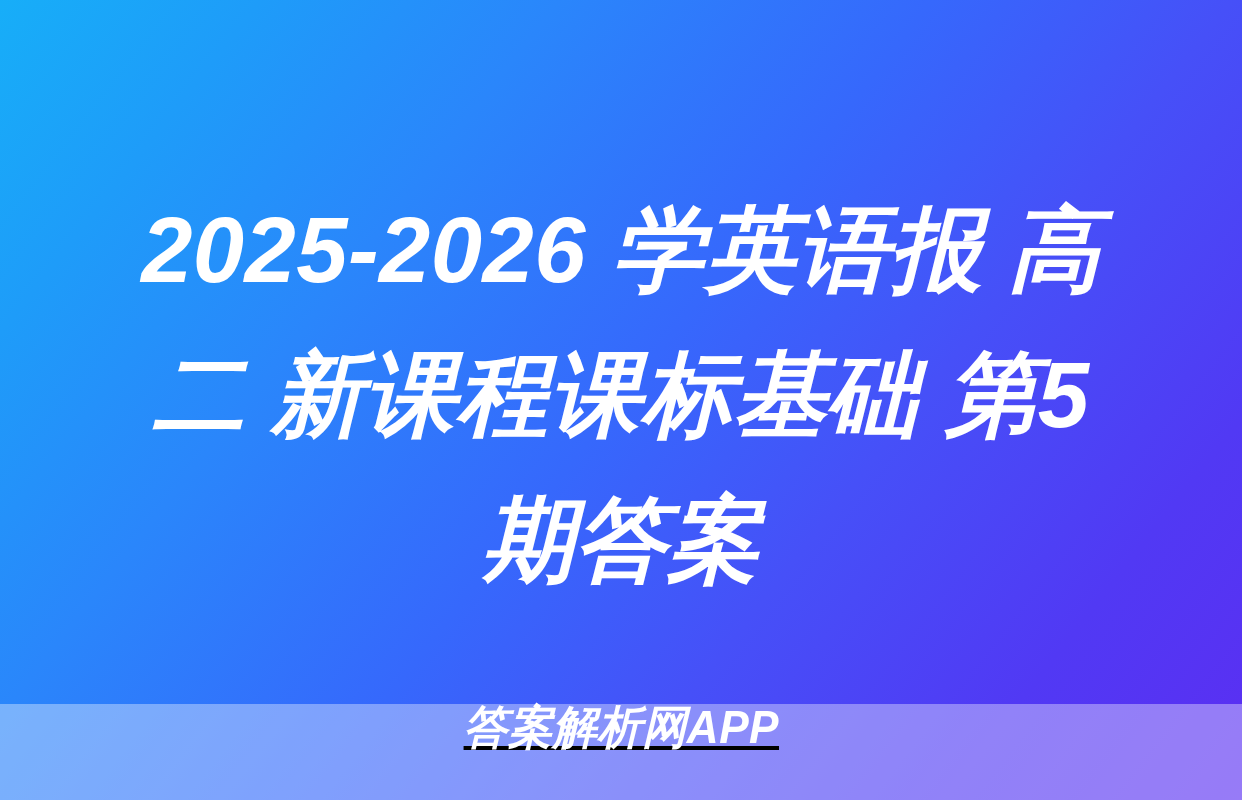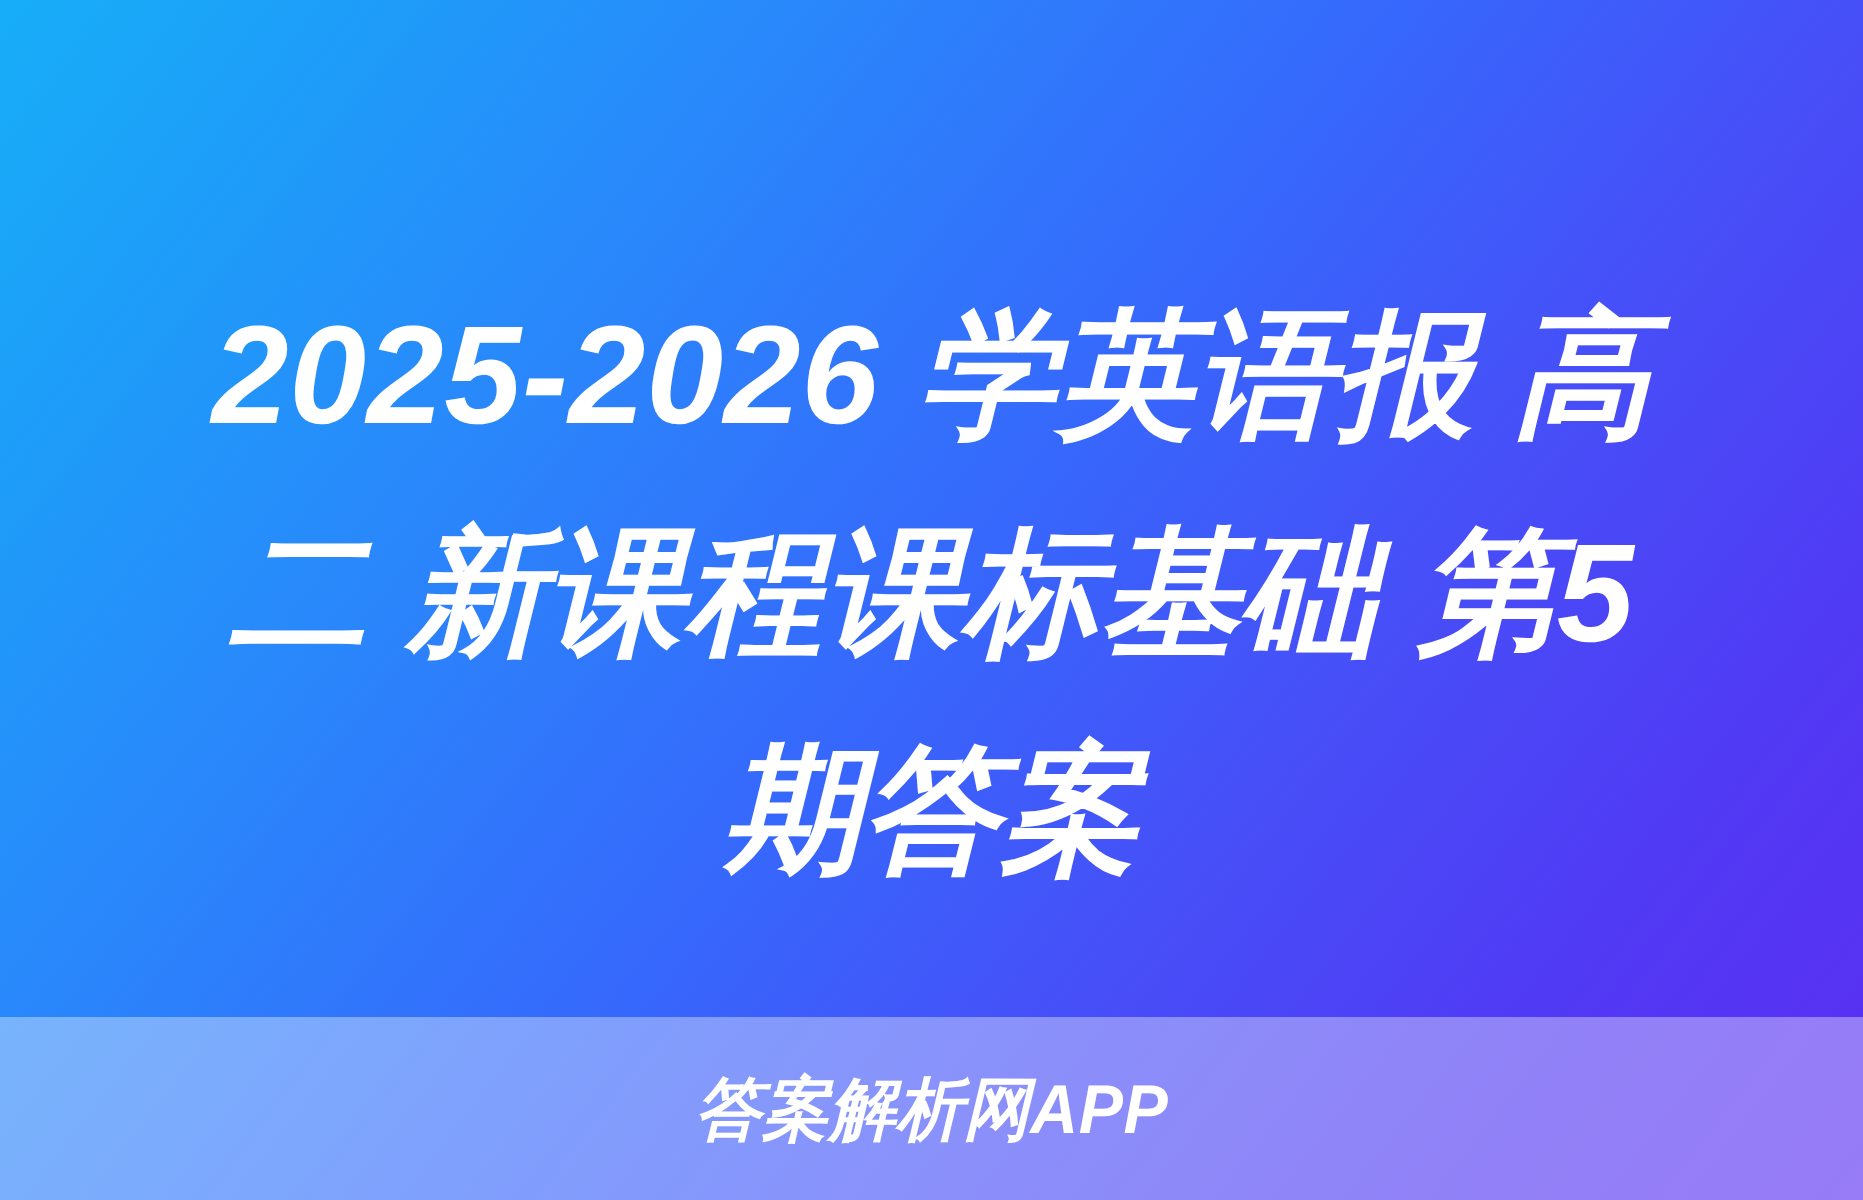--- a/index.html
+++ b/index.html
@@ -56,25 +56,26 @@
     transform: scaleX(0.99);
     transform-origin: center center;
   }
 
   
   .bottom-band {
     position: absolute;
     left: 0;
     right: 0;
     bottom: 0;
-    height: 122px;
+    height: 96px;
     background: rgba(255, 255, 255, 0.37);
     display: flex;
-    align-items: center;
+    align-items: flex-start;
     justify-content: center;
+    text-decoration: underline;
   }
 
   .band-text {
     color: #ffffff;
     font-family: "Liberation Sans", "DejaVu Sans", sans-serif;
     font-weight: 700;
     font-style: italic;
     font-size: 46px;
     line-height: 1;
     letter-spacing: 0.5px;

